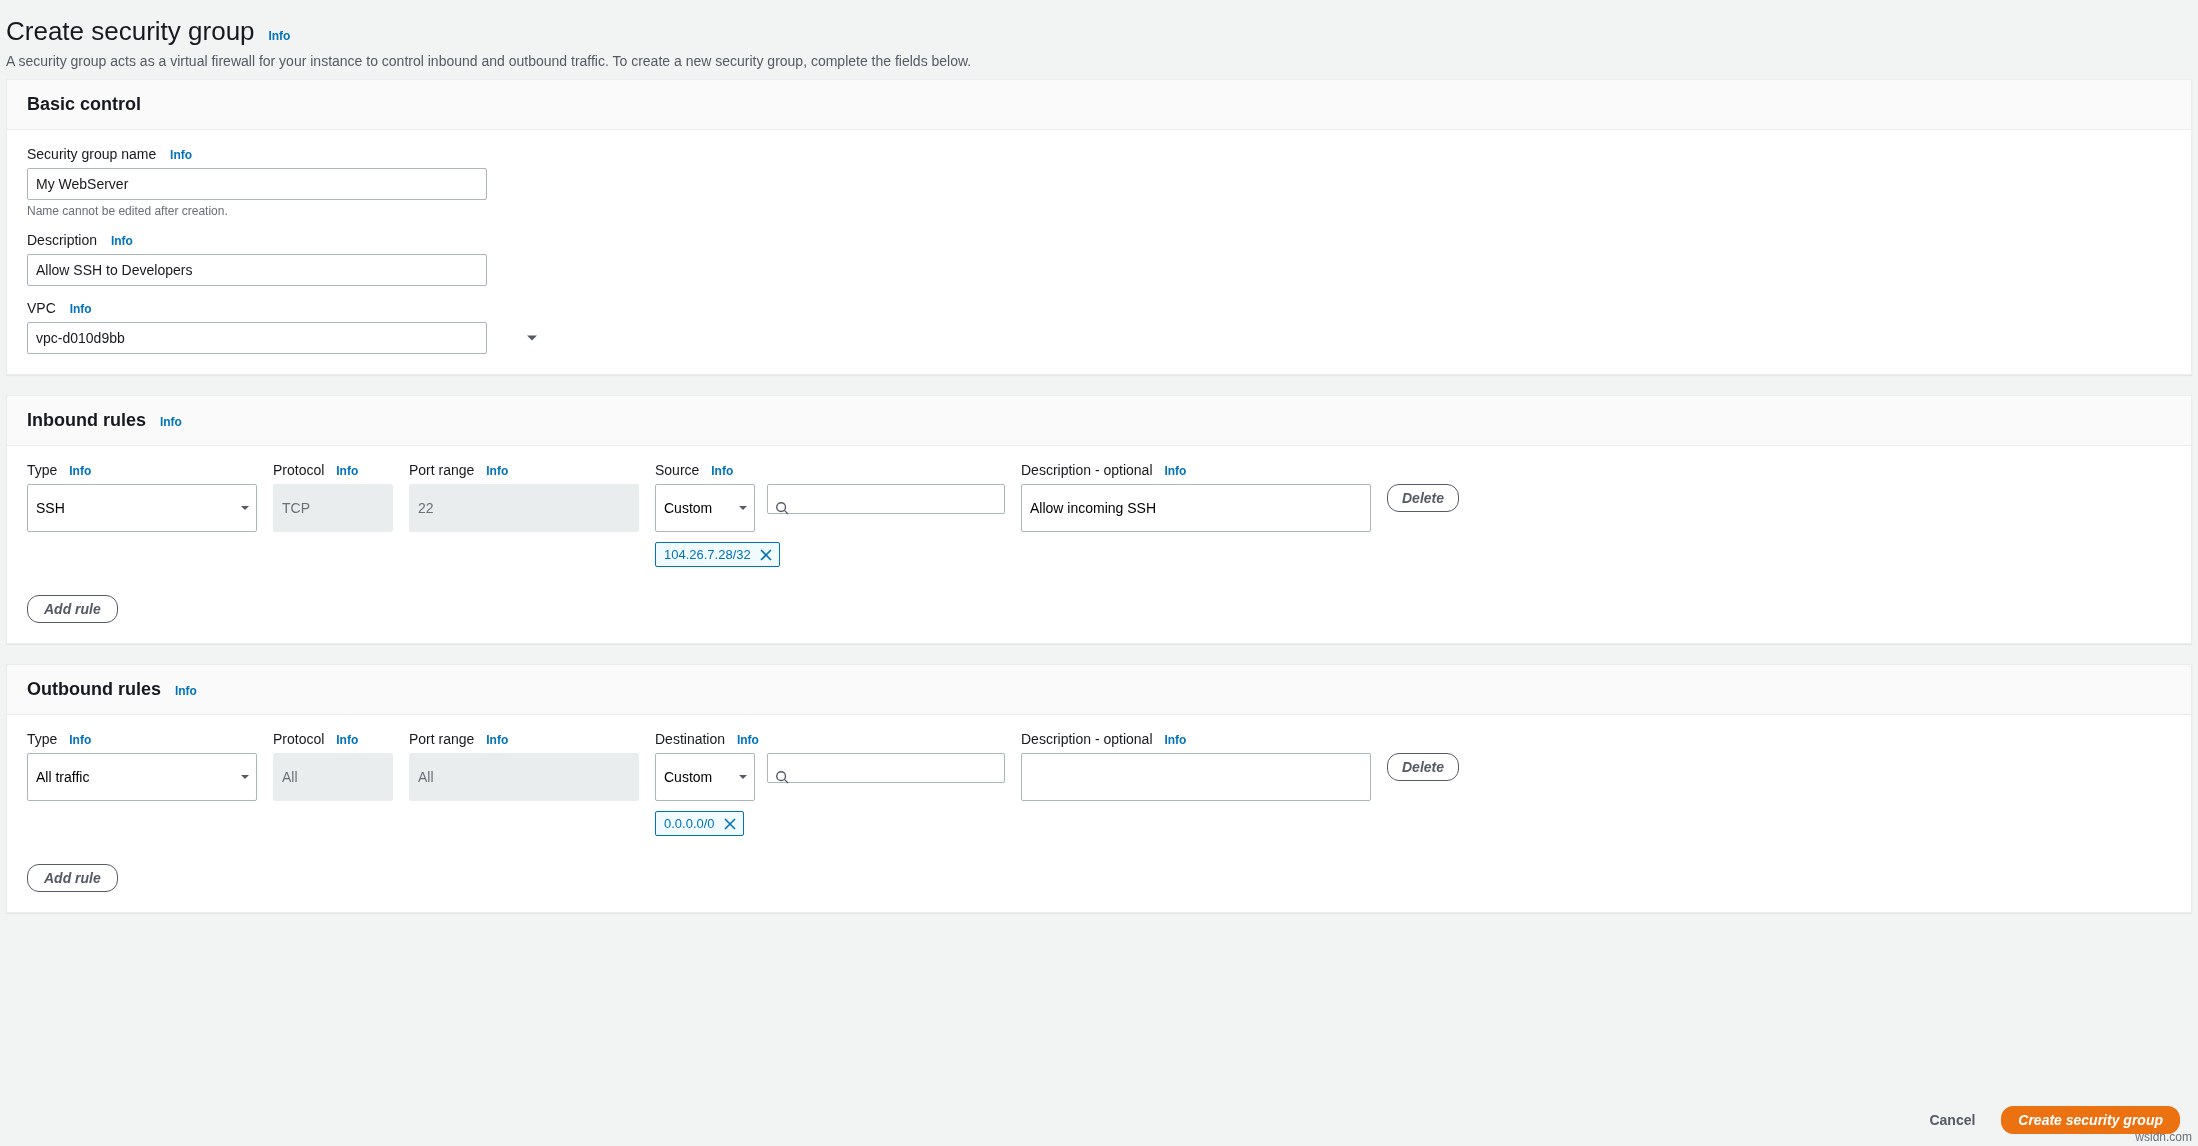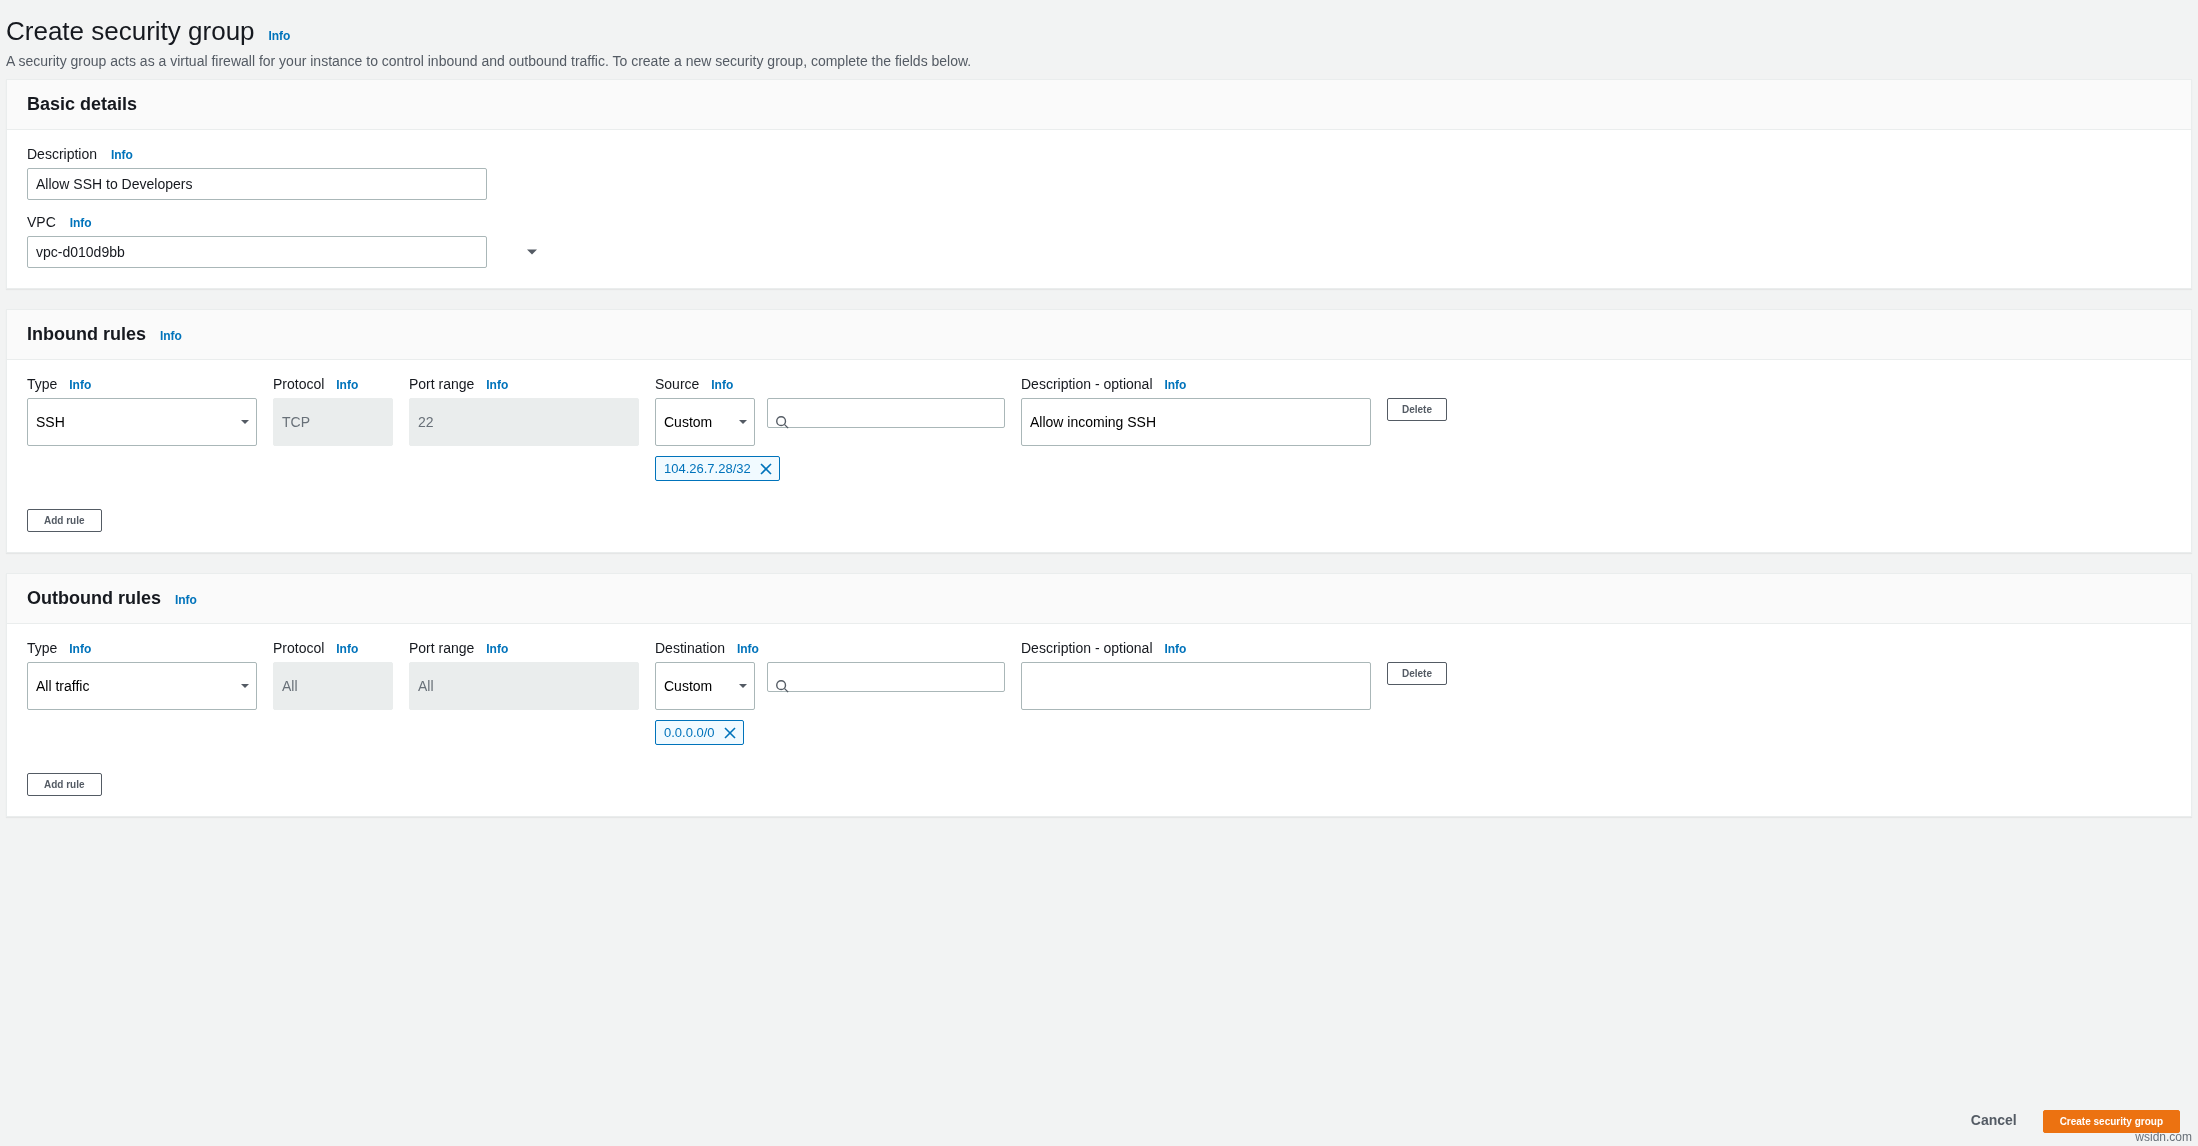--- a/index.html
+++ b/index.html
@@ -162,24 +162,25 @@
     cursor: pointer;
     display: inline-flex;
     width: 14px; height: 14px;
   }
   .btn {
     display: inline-block;
     border: 1px solid #545b64;
     background: #fff;
     color: #545b64;
     font-weight: 700;
-    font-size: 10px;
+    font-size: 14px;
     padding: 5px 16px;
-    border-radius: 2px;
+    border-radius: 12px;
     cursor: pointer;
+    font-style: italic;
   }
   .btn-primary {
     background: #ec7211;
     border: 1px solid #ec7211;
     color: #fff;
   }
   .btn-link {
     border: none;
     background: none;
     color: #545b64;
@@ -212,24 +213,32 @@
   <div class="page-header">
     <h1 class="page-title">
       <span>Create security group</span>
     </h1>
     <a class="info-link">Info</a>
     <div class="page-subtitle">A security group acts as a virtual firewall for your instance to control inbound and outbound traffic. To create a new security group, complete the fields below.</div>
   </div>
 
   <div class="panel">
     <div class="panel-header">
-      <span class="panel-title">Basic details</span>
+      <span class="panel-title">Basic control</span>
     </div>
     <div class="panel-body">
 
+      <div class="field-group">
+        <div class="field-label">
+          <span>Security group name</span>
+          <a class="info-link">Info</a>
+        </div>
+        <input class="text-input" type="text" value="My WebServer" style="">
+        <div class="helper-text">Name cannot be edited after creation.</div>
+      </div>
 
       <div class="field-group">
         <div class="field-label">
           <span>Description</span>
           <a class="info-link">Info</a>
         </div>
         <input class="text-input" type="text" value="Allow SSH to Developers" style="">
       </div>
 
       <div class="field-group" style="margin-bottom:0">

